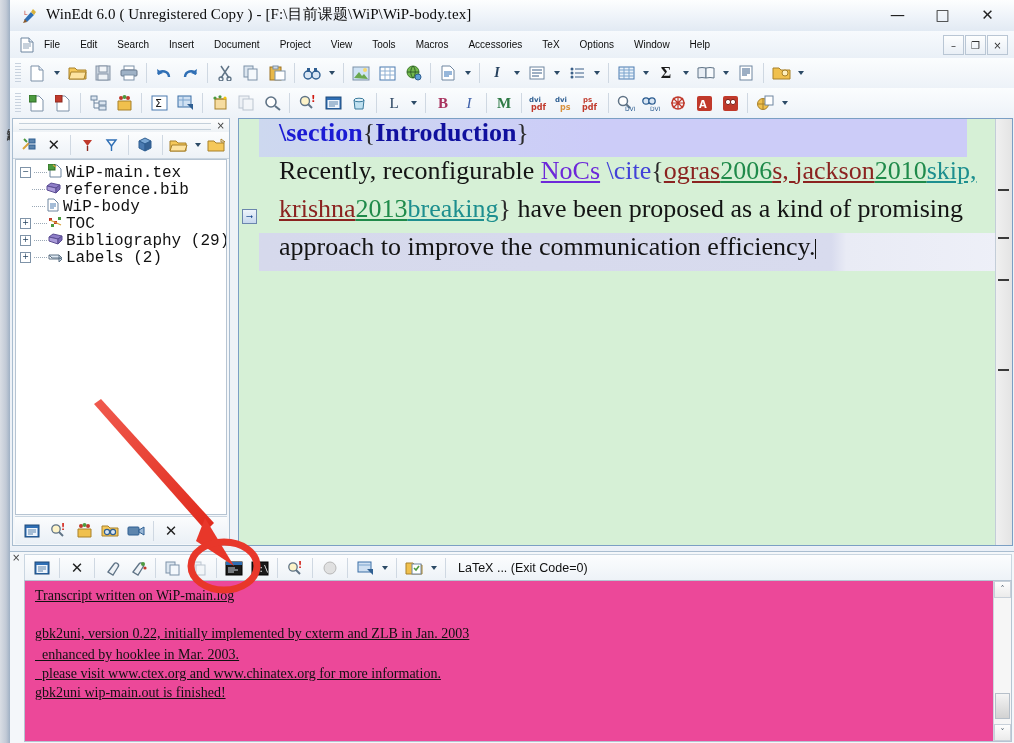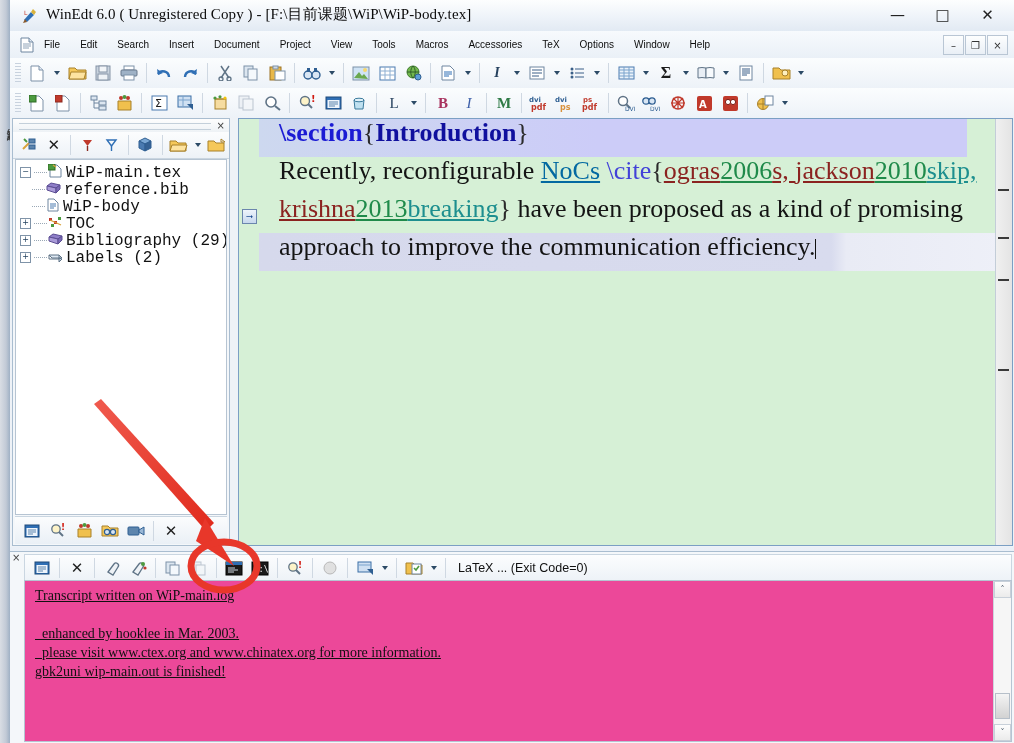--- a/index.html
+++ b/index.html
@@ -99,21 +99,21 @@
      justify-content:center;font-size:9px;color:#1f4f92;font-family:"DejaVu Sans",sans-serif;}
   .lines{position:absolute;left:20px;top:0;right:0;bottom:0;}
   .eline{position:relative;height:38px;line-height:28px;padding-left:20px;white-space:nowrap;
      font-family:"Liberation Serif",serif;font-size:26px;color:#141414;}
   .eline.sect{background:linear-gradient(90deg,#cdd8ef 0%,#ccccf8 45%,#ccccf8 94%,#d6f0d6 94%);}
   .eline.cur{background:linear-gradient(90deg,#d6d9ec 0%,#d8dbee 76%,#e9ebf5 78%,#eef0f8 100%);}
   .cmd{color:#1b1bd4;font-weight:bold;}
   .cmd2{color:#4242d8;}
   .brace{color:#2b2b2b;}
   .sectxt{color:#10109e;font-weight:bold;}
-  .redu{color:#0369a1;text-decoration:underline;}
+  .redu{color:#6d28d9;text-decoration:underline;}
   .keyr{color:#8b2320;text-decoration:underline;}
   .keyg{color:#1f8a4a;text-decoration:underline;}
   .keyt{color:#1d8f8f;text-decoration:underline;}
   .caret-bar{display:inline-block;width:1px;height:20px;background:#111;vertical-align:-4px;}
 
   .escroll{position:absolute;right:0;top:0;width:16px;height:100%;
      background:linear-gradient(90deg,#f0f0f0,#e4e4e4);border-left:1px solid #c3cdd8;}
   .escroll .tick{position:absolute;left:2px;width:11px;height:2px;background:#3a3a3a;}
 
   
@@ -890,20 +890,21 @@
           <div class="caret"></div>
         </div>
       <div class="sep"></div>
       <span class="statustxt">LaTeX ... (Exit Code=0)</span>
     </div>
 
     <div class="outbody">
       <div style="padding-top:5px">
         <div class="outline">Transcript written on WiP-main.log</div>
         <div class="outline"></div>
+        <div class="outline" style="height:21px">gbk2uni, version 0.22, initially implemented by cxterm and ZLB in Jan. 2003</div>
         <div class="outline">  enhanced by hooklee in Mar. 2003.</div>
         <div class="outline">  please visit www.ctex.org and www.chinatex.org for more information.</div>
         <div class="outline">gbk2uni wip-main.out is finished!</div>
       </div>
 
       <div class="oscroll">
         <div class="obtn" style="top:0;">˄</div>
         <div class="othumb" style="top:112px;height:26px;"></div>
         <div class="obtn" style="bottom:0;">˅</div>
       </div>

